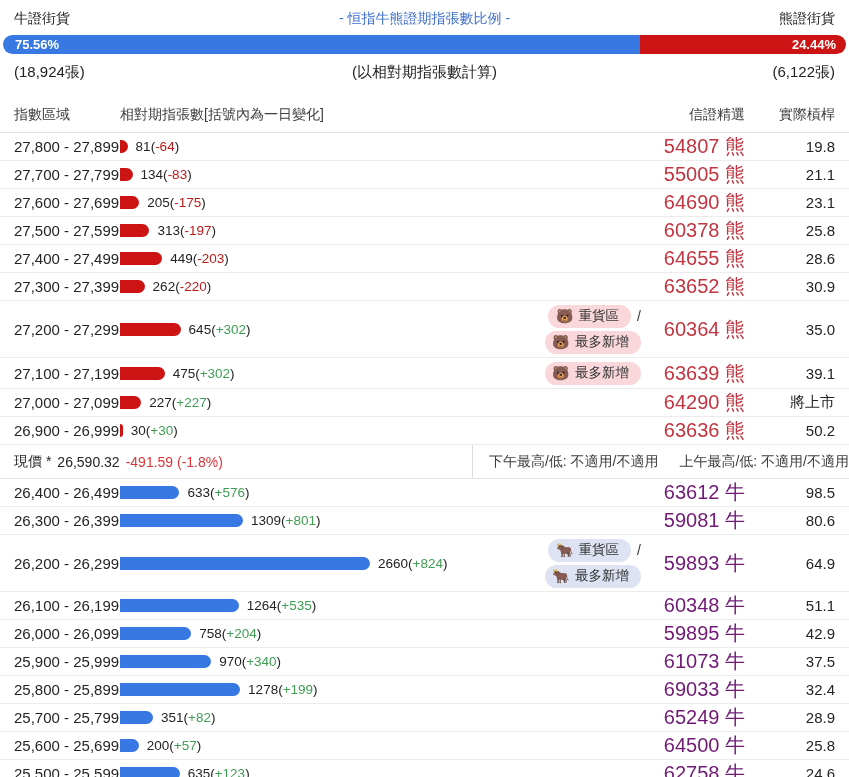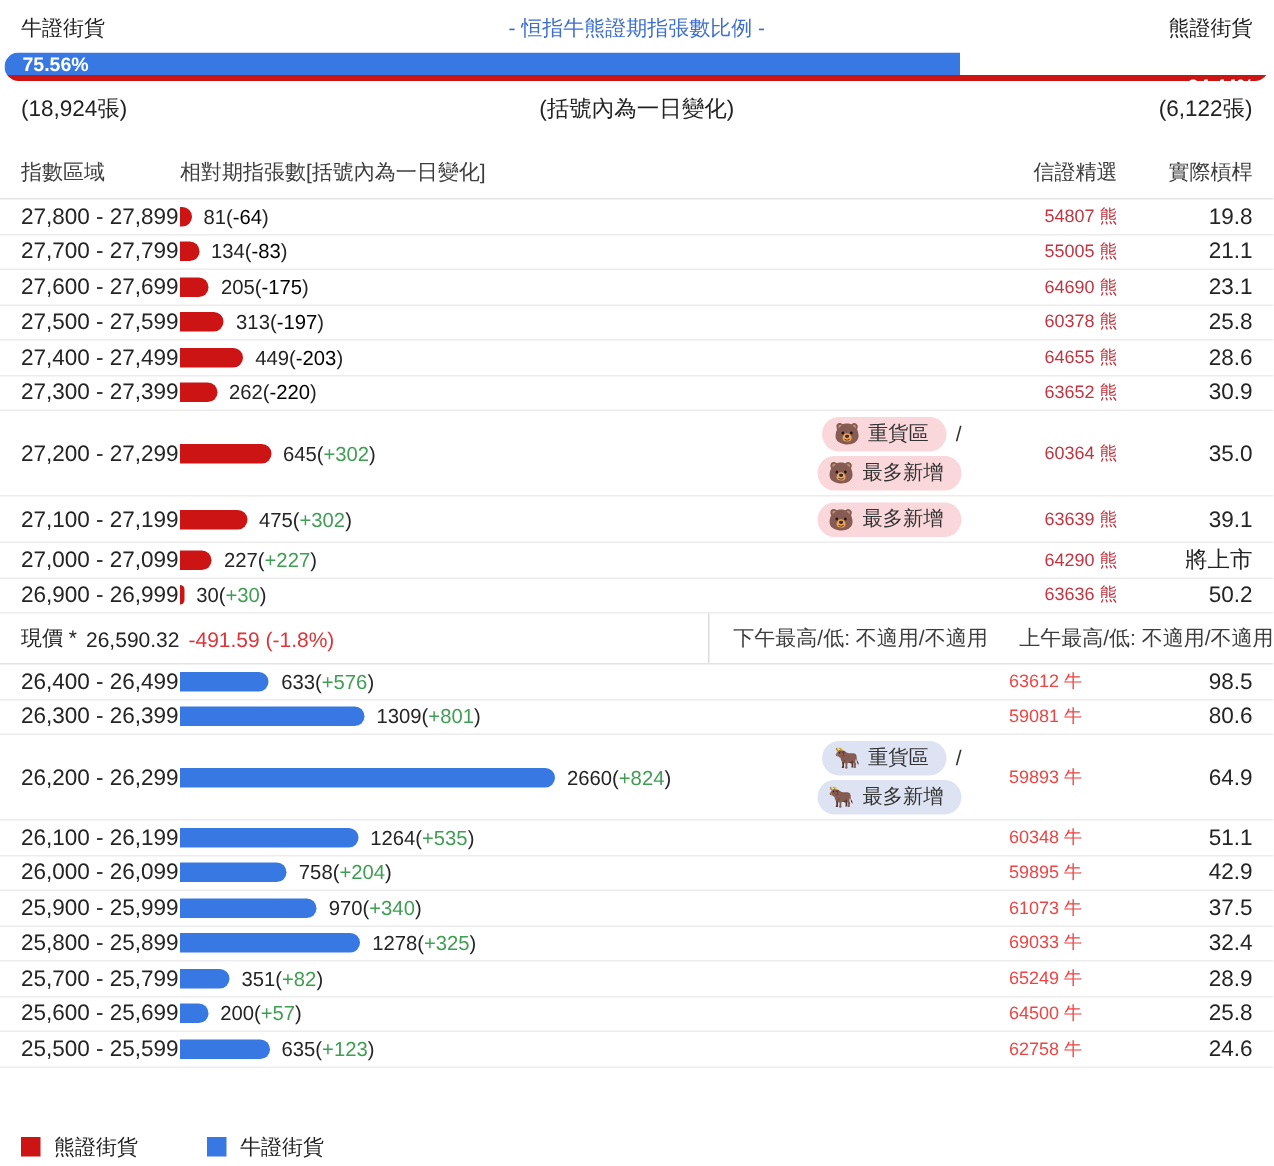--- a/index.html
+++ b/index.html
@@ -9,21 +9,21 @@
     font-family:"Liberation Sans","DejaVu Sans",sans-serif;
     color:#222; overflow:hidden; position:relative;
   }
   .page { padding:8px 0 0 0; }
 
   
   .topbar { display:flex; justify-content:space-between; align-items:center; padding:2px 14px 7px 14px; font-size:14px; }
   .topbar .title { color:#3d6ecf; font-size:14px; }
 
   
-  .pctbar { display:flex; height:19px; margin:0 3px; border-radius:9.5px; overflow:hidden;flex-direction:column; }
+  .pctbar { display:flex; height:19px; margin:0 3px; border-radius:9.5px; overflow:hidden; }
   .pct-seg { display:flex; align-items:center; color:#fff; font-size:13px; font-weight:bold; }
   .pct-bull { background:#3878e3; justify-content:flex-start; padding-left:12px; }
   .pct-bear { background:#cc1414; justify-content:flex-end; padding-right:10px; flex:1; }
 
   
   .counts { display:flex; justify-content:space-between; padding:9px 14px 0 14px; font-size:15px; }
   .counts .mid-note { position:absolute; left:0; right:0; text-align:center; }
   .counts { position:relative; }
 
   
@@ -36,32 +36,32 @@
   
   .rows {}
   .row { display:flex; align-items:center; min-height:23.5px; border-bottom:1px solid #ececec; padding:0 14px; }
   .range { width:106px; font-size:15px; color:#242424; }
   .mid { flex:1; display:flex; align-items:center; justify-content:space-between; min-width:0; }
   .barwrap { display:flex; align-items:center; }
   .bar { height:13px; border-radius:0 7px 7px 0; min-width:2px; }
   .row.bear .bar { background:#cc1414; }
   .row.bull .bar { background:#3878e3; }
   .val { font-size:13.5px; margin-left:8px; color:#242424; white-space:nowrap; }
-  .val .neg { color:#000000; }
+  .val .neg { color:#b91c1c; }
   .val .pos { color:#3f9e53; }
   .badges { display:flex; flex-direction:column; align-items:flex-end; padding:2px 8px 2px 0; }
   .badge-line { display:flex; align-items:center; margin:1.5px 0; font-size:14px; }
   .pill { display:inline-flex; align-items:center; gap:5px; border-radius:13px; padding:2.5px 12px 2.5px 8px; font-size:13.5px; color:#333; white-space:nowrap; }
   .row.bear .pill { background:#f9d7da; }
   .row.bull .pill { background:#dde3f2; }
   .pill .animal { font-size:14px; }
   .slash { margin-left:6px; color:#333; }
-  .code { width:96px; text-align:right; font-size:12px; cursor:pointer; white-space:nowrap; }
+  .code { width:96px; text-align:right; font-size:20px; cursor:pointer; white-space:nowrap; }
   .row.bear .code { color:#c23540; }
-  .row.bull .code { color:#ef4444;text-align:center; }
+  .row.bull .code { color:#701a75; }
   .lev { width:90px; text-align:right; font-size:15px; color:#242424; }
 
   
   .price-row { display:flex; align-items:center; min-height:34px; border-bottom:1px solid #e3e3e3; font-size:14px; }
   .price-left { width:513px; padding-left:14px; border-right:1px solid #dcdcdc; align-self:stretch; display:flex; align-items:center; gap:6px; }
   .price-label { color:#242424;text-align:center; }
   .price-value { color:#242424; }
   .price-change { color:#dc3439; }
   .price-right { flex:1; display:flex; gap:21px; padding-left:16px; color:#3c3c3c; white-space:nowrap; }
 
@@ -87,21 +87,21 @@
     <div class="pct-seg pct-bull" id="bull-seg" style="width: 75.56%;">
       <span>75.56%</span>
     </div>
     <div class="pct-seg pct-bear">
       <span>24.44%</span>
     </div>
   </div>
 
   <div class="counts">
     <span>(18,924張)</span>
-    <span class="mid-note">(括號內為一日變化)</span>
+    <span class="mid-note">(以相對期指張數計算)</span>
     <span>(6,122張)</span>
   </div>
 
   <div class="colhead">
     <span class="c1">指數區域</span>
     <span class="c2">相對期指張數[括號內為一日變化]</span>
     <span class="c3">信證精選</span>
     <span class="c4">實際槓桿</span>
   </div>
 
@@ -378,21 +378,21 @@
       <span class="code-num">61073</span><span class="code-suffix"> 牛</span>
     </div>
     <div class="lev">37.5</div>
   </div>
 
   <div class="row bull">
     <div class="range">25,800 - 25,899</div>
     <div class="mid">
       <div class="barwrap">
         <span class="bar" style="width: 120.113px;"></span>
-        <span class="val">1278(<span class="pos">+325</span>)</span>
+        <span class="val">1278(<span class="pos">+199</span>)</span>
       </div>
       <div class="badges"></div>
     </div>
     <div class="code">
       <span class="code-num">69033</span><span class="code-suffix"> 牛</span>
     </div>
     <div class="lev">32.4</div>
   </div>
 
   <div class="row bull">

